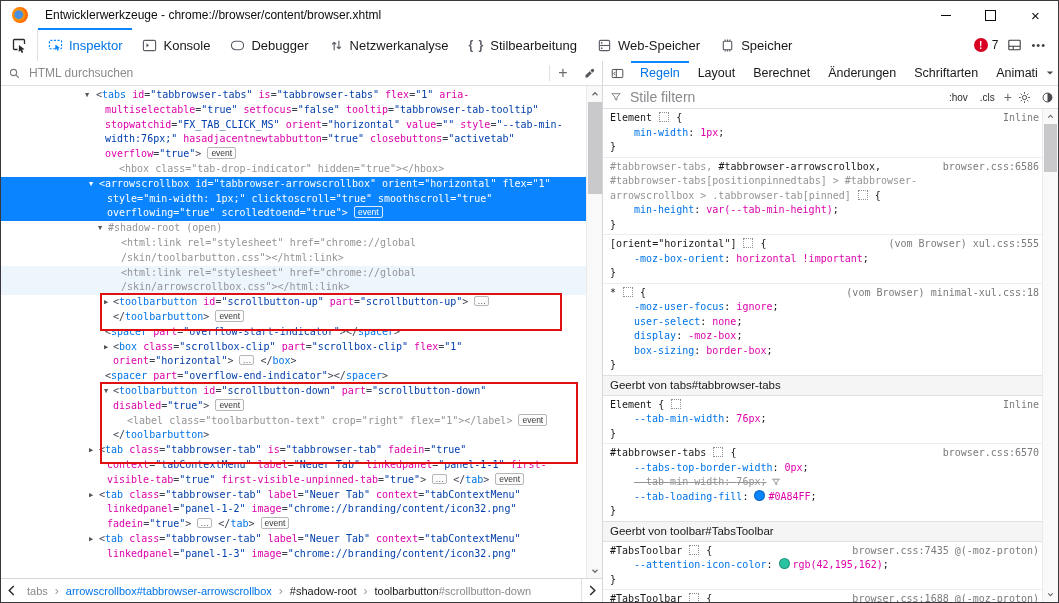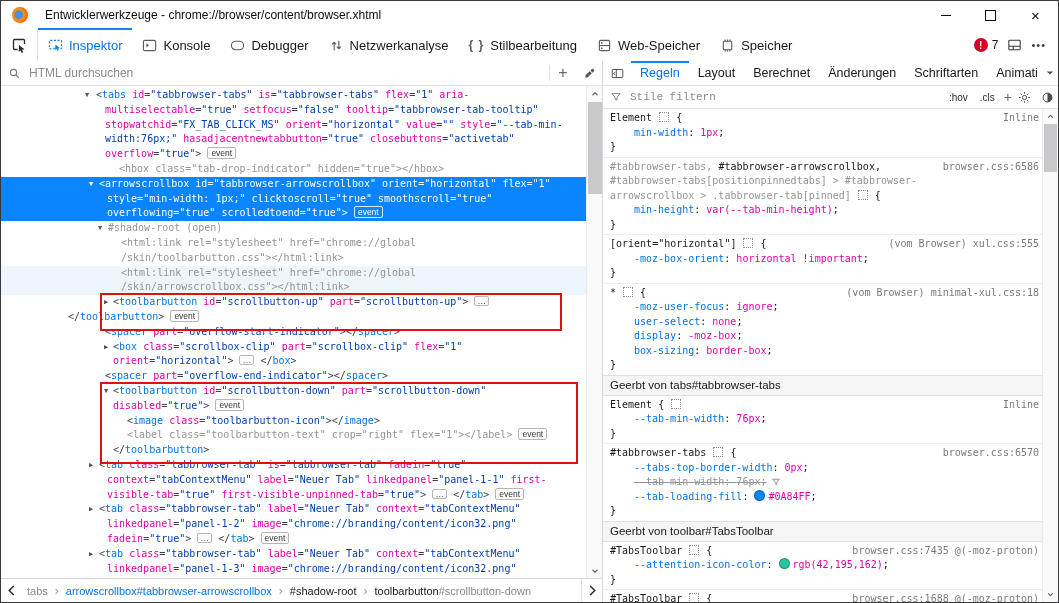--- a/index.html
+++ b/index.html
@@ -80,21 +80,21 @@
     display:flex;align-items:stretch;overflow:hidden;}
   .stoggle{width:28px;display:flex;align-items:center;justify-content:center;color:#4a4a4f;}
   .side-tab{position:relative;display:flex;align-items:center;padding:0 9px;font-size:12.5px;color:#18181a;white-space:nowrap;}
   .side-tab.active{color:#0074e8;}
   .side-tab.active::before{content:"";position:absolute;left:0;right:0;top:0;height:2px;background:#0a84ff;}
   .side-chevron{position:absolute;right:0px;top:60px;width:16px;height:24px;background:#fff;display:flex;align-items:center;
     justify-content:center;color:#4a4a4f;border-bottom:1px solid #e0e0e2;}
   .filter-row{position:absolute;left:602px;top:85px;right:0;height:22px;border-bottom:1px solid #e0e0e2;background:#fff;
     display:flex;align-items:center;gap:6px;padding-left:7px;}
   .filter-row .fic{color:#7a7a7e;display:flex;}
-  .filter-input{flex:1;border:0;outline:none;font-size:11px;color:#18181a;font-family:Liberation Mono, monospace;min-width:30px;}
+  .filter-input{flex:1;border:0;outline:none;font-size:14px;color:#18181a;font-family:Liberation Sans, sans-serif;min-width:30px;}
   .filter-input::placeholder{color:#8a8a8e;}
   .pseudo-btn{font-size:10px;color:#2a2a2e;padding:1px 3px;}
   .fr-ic{color:#4a4a4f;display:flex;margin-right:4px;}
   .rules{position:absolute;left:602px;top:108px;right:15px;bottom:0;overflow:hidden;background:#fff;
     font-family:"DejaVu Sans Mono",monospace;font-size:10px;}
   .rule{border-bottom:1px solid #ededf0;padding:2px 4px 2px 7px;}
   .sline{line-height:14.5px;white-space:nowrap;}
   .decl{line-height:14.5px;padding-left:24px;white-space:nowrap;}
   .sl-b{color:#18181a;} .sl-g{color:#949497;}
   .dk-n{color:#0074e8;} .dk-m{color:#dd00a9;} .dk-p{color:#18181a;}
@@ -246,28 +246,27 @@
       <div class="mline muted" style="padding-left: 118px;"><span class="tk-p">&lt;</span><span class="tk-t">hbox </span><span class="tk-a">class</span><span class="tk-p">=</span><span class="tk-v">"tab-drop-indicator" </span><span class="tk-a">hidden</span><span class="tk-p">=</span><span class="tk-v">"true"</span><span class="tk-p">&gt;&lt;/</span><span class="tk-t">hbox</span><span class="tk-p">&gt;</span></div>
       <div class="mline sel" style="padding-left: 88px;"><span class="arr" style="width: 10px;">▼</span><span class="tk-p">&lt;</span><span class="tk-t">arrowscrollbox </span><span class="tk-a">id</span><span class="tk-p">=</span><span class="tk-v">"tabbrowser-arrowscrollbox" </span><span class="tk-a">orient</span><span class="tk-p">=</span><span class="tk-v">"horizontal" </span><span class="tk-a">flex</span><span class="tk-p">=</span><span class="tk-v">"1"</span></div>
       <div class="mline sel" style="padding-left: 106px;"><span class="tk-a">style</span><span class="tk-p">=</span><span class="tk-v">"min-width: 1px;" </span><span class="tk-a">clicktoscroll</span><span class="tk-p">=</span><span class="tk-v">"true" </span><span class="tk-a">smoothscroll</span><span class="tk-p">=</span><span class="tk-v">"true"</span></div>
       <div class="mline sel" style="padding-left: 106px;"><span class="tk-a">overflowing</span><span class="tk-p">=</span><span class="tk-v">"true" </span><span class="tk-a">scrolledtoend</span><span class="tk-p">=</span><span class="tk-v">"true"</span><span class="tk-p">&gt; </span><span class="bdg ev">event</span></div>
       <div class="mline muted" style="padding-left: 97px;"><span class="arr" style="width: 10px;">▼</span><span class="tk-g">#shadow-root (open)</span></div>
       <div class="mline muted" style="padding-left: 120px;"><span class="tk-p">&lt;</span><span class="tk-t">html:link </span><span class="tk-a">rel</span><span class="tk-p">=</span><span class="tk-v">"stylesheet" </span><span class="tk-a">href</span><span class="tk-p">=</span><span class="tk-v">"chrome://global</span></div>
       <div class="mline muted" style="padding-left: 120px;"><span class="tk-v">/skin/toolbarbutton.css"</span><span class="tk-p">&gt;&lt;/</span><span class="tk-t">html:link</span><span class="tk-p">&gt;</span></div>
       <div class="mline muted hover" style="padding-left: 120px;"><span class="tk-p">&lt;</span><span class="tk-t">html:link </span><span class="tk-a">rel</span><span class="tk-p">=</span><span class="tk-v">"stylesheet" </span><span class="tk-a">href</span><span class="tk-p">=</span><span class="tk-v">"chrome://global</span></div>
       <div class="mline muted hover" style="padding-left: 120px;"><span class="tk-v">/skin/arrowscrollbox.css"</span><span class="tk-p">&gt;&lt;/</span><span class="tk-t">html:link</span><span class="tk-p">&gt;</span></div>
       <div class="mline" style="padding-left: 103px;"><span class="arr" style="width: 9px;">▶</span><span class="tk-p">&lt;</span><span class="tk-t">toolbarbutton </span><span class="tk-a">id</span><span class="tk-p">=</span><span class="tk-v">"scrollbutton-up" </span><span class="tk-a">part</span><span class="tk-p">=</span><span class="tk-v">"scrollbutton-up"</span><span class="tk-p">&gt; </span><span class="bdg dots">…</span></div>
-      <div class="mline" style="padding-left: 67px;"><span class="tk-p">&lt;/</span><span class="tk-t">toolbarbutton</span><span class="tk-p">&gt; </span><span class="bdg ev">event</span></div>
+      <div class="mline" style="padding-left: 112px;"><span class="tk-p">&lt;/</span><span class="tk-t">toolbarbutton</span><span class="tk-p">&gt; </span><span class="bdg ev">event</span></div>
       <div class="mline" style="padding-left: 104px;"><span class="tk-p">&lt;</span><span class="tk-t">spacer </span><span class="tk-a">part</span><span class="tk-p">=</span><span class="tk-v">"overflow-start-indicator"</span><span class="tk-p">&gt;&lt;/</span><span class="tk-t">spacer</span><span class="tk-p">&gt;</span></div>
       <div class="mline" style="padding-left: 103px;"><span class="arr" style="width: 9px;">▶</span><span class="tk-p">&lt;</span><span class="tk-t">box </span><span class="tk-a">class</span><span class="tk-p">=</span><span class="tk-v">"scrollbox-clip" </span><span class="tk-a">part</span><span class="tk-p">=</span><span class="tk-v">"scrollbox-clip" </span><span class="tk-a">flex</span><span class="tk-p">=</span><span class="tk-v">"1"</span></div>
       <div class="mline" style="padding-left: 112px;"><span class="tk-a">orient</span><span class="tk-p">=</span><span class="tk-v">"horizontal"</span><span class="tk-p">&gt; </span><span class="bdg dots">…</span><span class="tk-p"> &lt;/</span><span class="tk-t">box</span><span class="tk-p">&gt;</span></div>
       <div class="mline" style="padding-left: 104px;"><span class="tk-p">&lt;</span><span class="tk-t">spacer </span><span class="tk-a">part</span><span class="tk-p">=</span><span class="tk-v">"overflow-end-indicator"</span><span class="tk-p">&gt;&lt;/</span><span class="tk-t">spacer</span><span class="tk-p">&gt;</span></div>
       <div class="mline" style="padding-left: 103px;"><span class="arr" style="width: 9px;">▼</span><span class="tk-p">&lt;</span><span class="tk-t">toolbarbutton </span><span class="tk-a">id</span><span class="tk-p">=</span><span class="tk-v">"scrollbutton-down" </span><span class="tk-a">part</span><span class="tk-p">=</span><span class="tk-v">"scrollbutton-down"</span></div>
       <div class="mline" style="padding-left: 112px;"><span class="tk-a">disabled</span><span class="tk-p">=</span><span class="tk-v">"true"</span><span class="tk-p">&gt; </span><span class="bdg ev">event</span></div>
-      <div class="mline" style="padding-left: 126px;"><span class="tk-p">&lt;</span><span class="tk-t">image </span><span class="tk-a">class</span><span class="tk-p">=</span><span class="tk-v">"toolbarbutton-icon"</span><span class="tk-p">&gt;&lt;/</span><span class="tk-t">image</span><span class="tk-p">&gt;</span></div>
       <div class="mline muted" style="padding-left: 126px;"><span class="tk-p">&lt;</span><span class="tk-t">label </span><span class="tk-a">class</span><span class="tk-p">=</span><span class="tk-v">"toolbarbutton-text" </span><span class="tk-a">crop</span><span class="tk-p">=</span><span class="tk-v">"right" </span><span class="tk-a">flex</span><span class="tk-p">=</span><span class="tk-v">"1"</span><span class="tk-p">&gt;&lt;/</span><span class="tk-t">label</span><span class="tk-p">&gt; </span><span class="bdg ev">event</span></div>
       <div class="mline" style="padding-left: 112px;"><span class="tk-p">&lt;/</span><span class="tk-t">toolbarbutton</span><span class="tk-p">&gt;</span></div>
       <div class="mline" style="padding-left: 88px;"><span class="arr" style="width: 10px;">▶</span><span class="tk-p">&lt;</span><span class="tk-t">tab </span><span class="tk-a">class</span><span class="tk-p">=</span><span class="tk-v">"tabbrowser-tab" </span><span class="tk-a">is</span><span class="tk-p">=</span><span class="tk-v">"tabbrowser-tab" </span><span class="tk-a">fadein</span><span class="tk-p">=</span><span class="tk-v">"true"</span></div>
       <div class="mline" style="padding-left: 106px;"><span class="tk-a">context</span><span class="tk-p">=</span><span class="tk-v">"</span><span class="tk-v tk-u">tabContextMenu</span><span class="tk-v">" </span><span class="tk-a">label</span><span class="tk-p">=</span><span class="tk-v">"Neuer Tab" </span><span class="tk-a">linkedpanel</span><span class="tk-p">=</span><span class="tk-v">"panel-1-1" </span><span class="tk-a">first-</span></div>
       <div class="mline" style="padding-left: 106px;"><span class="tk-a">visible-tab</span><span class="tk-p">=</span><span class="tk-v">"true" </span><span class="tk-a">first-visible-unpinned-tab</span><span class="tk-p">=</span><span class="tk-v">"true"</span><span class="tk-p">&gt; </span><span class="bdg dots">…</span><span class="tk-p"> &lt;/</span><span class="tk-t">tab</span><span class="tk-p">&gt; </span><span class="bdg ev">event</span></div>
       <div class="mline" style="padding-left: 88px;"><span class="arr" style="width: 10px;">▶</span><span class="tk-p">&lt;</span><span class="tk-t">tab </span><span class="tk-a">class</span><span class="tk-p">=</span><span class="tk-v">"tabbrowser-tab" </span><span class="tk-a">label</span><span class="tk-p">=</span><span class="tk-v">"Neuer Tab" </span><span class="tk-a">context</span><span class="tk-p">=</span><span class="tk-v">"</span><span class="tk-v tk-u">tabContextMenu</span><span class="tk-v">"</span></div>
       <div class="mline" style="padding-left: 106px;"><span class="tk-a">linkedpanel</span><span class="tk-p">=</span><span class="tk-v">"panel-1-2" </span><span class="tk-a">image</span><span class="tk-p">=</span><span class="tk-v">"chrome://branding/content/icon32.png"</span></div>
       <div class="mline" style="padding-left: 106px;"><span class="tk-a">fadein</span><span class="tk-p">=</span><span class="tk-v">"true"</span><span class="tk-p">&gt; </span><span class="bdg dots">…</span><span class="tk-p"> &lt;/</span><span class="tk-t">tab</span><span class="tk-p">&gt; </span><span class="bdg ev">event</span></div>
       <div class="mline" style="padding-left: 88px;"><span class="arr" style="width: 10px;">▶</span><span class="tk-p">&lt;</span><span class="tk-t">tab </span><span class="tk-a">class</span><span class="tk-p">=</span><span class="tk-v">"tabbrowser-tab" </span><span class="tk-a">label</span><span class="tk-p">=</span><span class="tk-v">"Neuer Tab" </span><span class="tk-a">context</span><span class="tk-p">=</span><span class="tk-v">"</span><span class="tk-v tk-u">tabContextMenu</span><span class="tk-v">"</span></div>
       <div class="mline" style="padding-left: 106px;"><span class="tk-a">linkedpanel</span><span class="tk-p">=</span><span class="tk-v">"panel-1-3" </span><span class="tk-a">image</span><span class="tk-p">=</span><span class="tk-v">"chrome://branding/content/icon32.png"</span></div>

